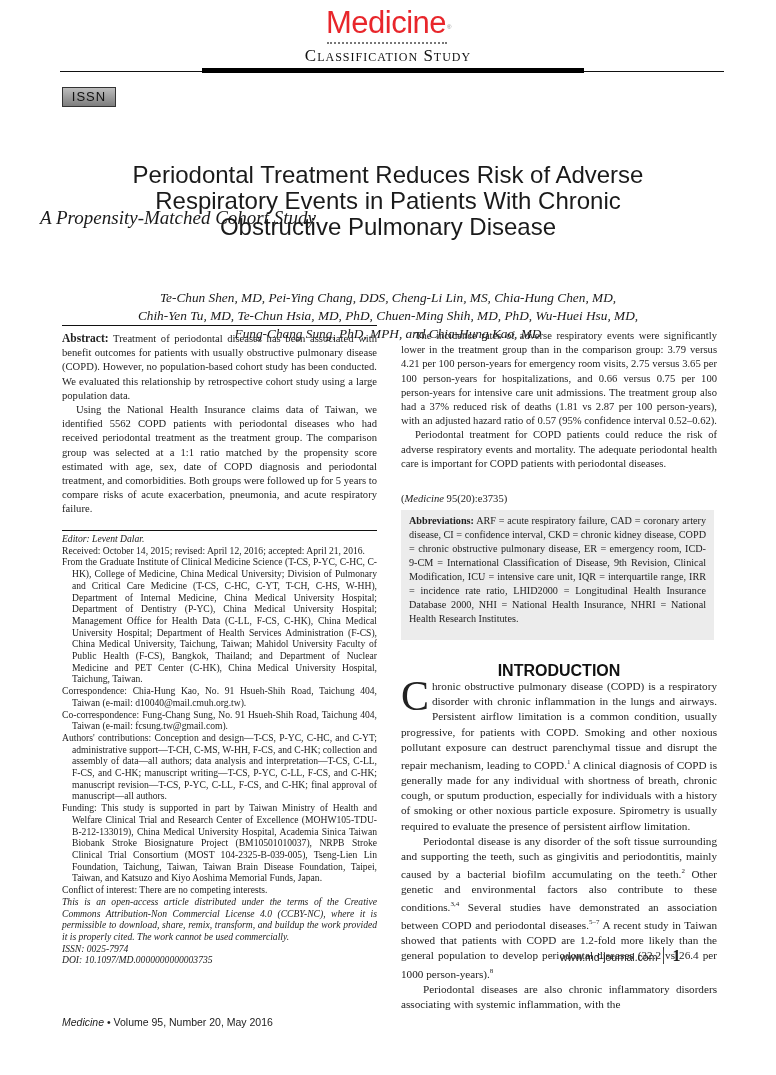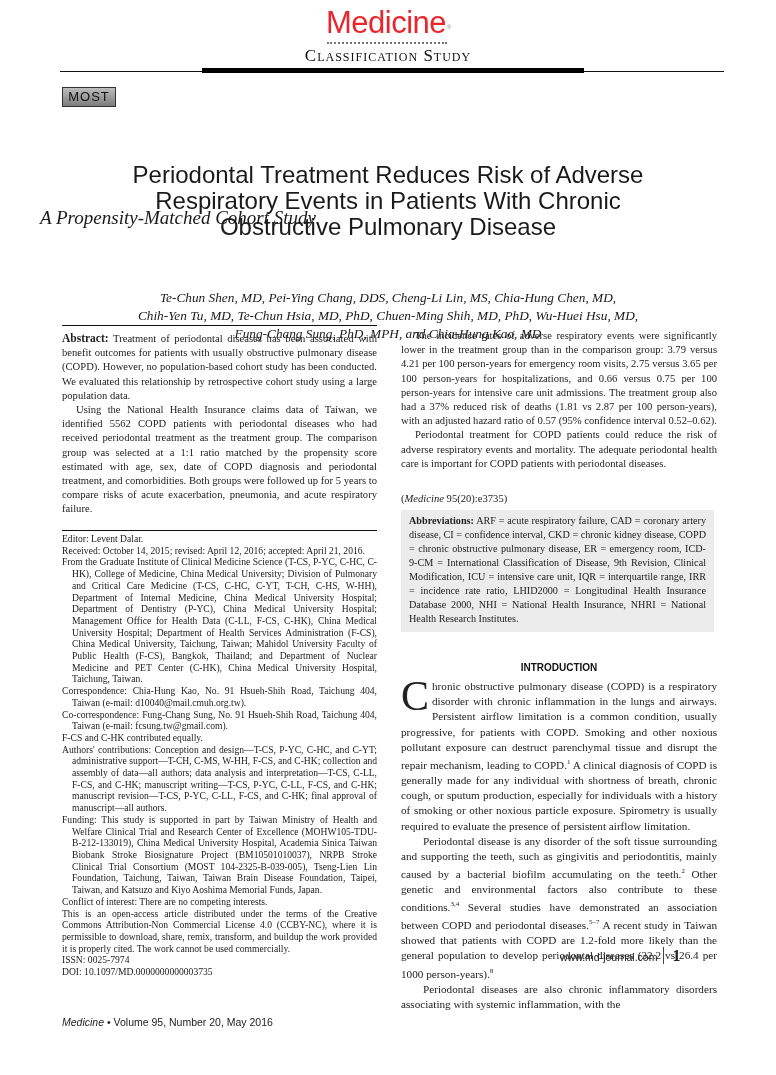--- a/index.html
+++ b/index.html
@@ -16,44 +16,44 @@
   .col-left { left:62px; width:315px; }
   .col-right { left:401px; width:316px; }
   .topline { left:62px; top:325px; width:315px; height:1px; background:#111; }
   .para { font-size:10.6px; line-height:14.2px; text-align:justify; color:#222; }
   .para p { margin:0; }
   .para p.ind { text-indent:14px; }
   .abstract-h { font-weight:bold; font-size:11.5px; }
   .sep { left:62px; top:530px; width:315px; height:1px; background:#111; }
   .notes { font-size:9.6px; line-height:11.7px; color:#222; text-align:justify; }
   .notes p { margin:0; padding-left:10px; text-indent:-10px; }
-  .notes p.flat { padding-left:0; text-indent:0; }
-  .abbr-box { left:401px; top:510px; width:313px; padding:4px 8px 6px 8px; background:#ececec; font-size:10.2px; line-height:14px; text-align:justify; color:#222; box-sizing:border-box; }
+  .notes p.flat { padding-left:0; text-indent:0;font-style:italic; }
+  .abbr-box { left:401px; top:510px; width:313px; padding:4px 8px 14px 8px; background:#ececec; font-size:10.2px; line-height:14px; text-align:justify; color:#222; box-sizing:border-box; }
   .abbr-box b { font-weight:bold; }
-  .intro-h { left:401px; width:316px; top:662px; text-align:center; font-family:"Liberation Sans", sans-serif; font-weight:bold; font-size:10px; color:#111; }
+  .intro-h { left:401px; width:316px; top:662px; text-align:center; font-family:"Liberation Sans", sans-serif; font-weight:bold; font-size:16px; color:#111; }
   .intro { left:401px; width:316px; top:679px; font-size:11.2px; line-height:15.2px; text-align:justify; color:#222; }
   .intro p { margin:0; }
   .intro p.ind { text-indent:22px; }
   .dropcap { float:left; font-size:42px; line-height:32px; margin:1px 3px 0 0; font-family:"Liberation Serif", serif; }
   .intro sup { font-size:7px; }
   .footer-left { left:62px; top:1008px; font-family:Liberation Sans, sans-serif; font-size:10.5px; color:#222;margin-top:8px; }
   .footer-right { left:560px; width:158px; top:947px; text-align:left; font-family:"Liberation Sans", sans-serif; font-size:10.5px; color:#222; }
   .footer-right .pg { font-family:"Liberation Serif", serif; font-weight:bold; font-size:16px; margin-left:6px; padding-left:8px; border-left:1px solid #444; }
   .footer-left i { font-style:italic; }
   .cite { font-size:10.6px; }
 </style>
 </head>
 <body>
 
 <div class="abs logo"><span>Medicine</span><sup>®</sup></div>
 <div class="abs logo-dots"></div>
 <div class="abs section-label">Classification Study</div>
 <div class="abs" style="left:60px; top:71px; width:664px; height:1px; background:#111;"></div>
 <div class="abs" style="left:202px; top:68px; width:382px; height:5px; background:#000;"></div>
-<div class="abs open-badge">MOST</div>
+<div class="abs open-badge">ISSN</div>
 
 <div class="abs title" style="padding:0 58px; box-sizing:border-box;">Periodontal Treatment Reduces Risk of Adverse Respiratory Events in Patients With Chronic Obstructive Pulmonary Disease</div>
 <div class="abs subtitle">A Propensity-Matched Cohort Study</div>
 <div class="abs authors">
   <div>Te-Chun Shen, MD, Pei-Ying Chang, DDS, Cheng-Li Lin, MS, Chia-Hung Chen, MD,</div>
   <div>Chih-Yen Tu, MD, Te-Chun Hsia, MD, PhD, Chuen-Ming Shih, MD, PhD, Wu-Huei Hsu, MD,</div>
   <div>Fung-Chang Sung, PhD, MPH, and Chia-Hung Kao, MD</div>
 </div>
 
 <div class="abs topline"></div>
@@ -72,21 +72,20 @@
   <b>Abbreviations:</b><span> ARF = acute respiratory failure, CAD = coronary artery disease, CI = confidence interval, CKD = chronic kidney disease, COPD = chronic obstructive pulmonary disease, ER = emergency room, ICD-9-CM = International Classification of Disease, 9th Revision, Clinical Modification, ICU = intensive care unit, IQR = interquartile range, IRR = incidence rate ratio, LHID2000 = Longitudinal Health Insurance Database 2000, NHI = National Health Insurance, NHRI = National Health Research Institutes.</span>
 </div>
 
 <div class="abs sep"></div>
 <div class="abs col-left notes" style="top:533px;">
   <p class="flat">Editor: Levent Dalar.</p>
   <p>Received: October 14, 2015; revised: April 12, 2016; accepted: April 21, 2016.</p>
   <p>From the Graduate Institute of Clinical Medicine Science (T-CS, P-YC, C-HC, C-HK), College of Medicine, China Medical University; Division of Pulmonary and Critical Care Medicine (T-CS, C-HC, C-YT, T-CH, C-HS, W-HH), Department of Internal Medicine, China Medical University Hospital; Department of Dentistry (P-YC), China Medical University Hospital; Management Office for Health Data (C-LL, F-CS, C-HK), China Medical University Hospital; Department of Health Services Administration (F-CS), China Medical University, Taichung, Taiwan; Mahidol University Faculty of Public Health (F-CS), Bangkok, Thailand; and Department of Nuclear Medicine and PET Center (C-HK), China Medical University Hospital, Taichung, Taiwan.</p>
   <p>Correspondence: Chia-Hung Kao, No. 91 Hsueh-Shih Road, Taichung 404, Taiwan (e-mail: d10040@mail.cmuh.org.tw).</p>
   <p>Co-correspondence: Fung-Chang Sung, No. 91 Hsueh-Shih Road, Taichung 404, Taiwan (e-mail: fcsung.tw@gmail.com).</p>
-  <p>F-CS and C-HK contributed equally.</p>
   <p>Authors' contributions: Conception and design—T-CS, P-YC, C-HC, and C-YT; administrative support—T-CH, C-MS, W-HH, F-CS, and C-HK; collection and assembly of data—all authors; data analysis and interpretation—T-CS, C-LL, F-CS, and C-HK; manuscript writing—T-CS, P-YC, C-LL, F-CS, and C-HK; manuscript revision—T-CS, P-YC, C-LL, F-CS, and C-HK; final approval of manuscript—all authors.</p>
   <p>Funding: This study is supported in part by Taiwan Ministry of Health and Welfare Clinical Trial and Research Center of Excellence (MOHW105-TDU-B-212-133019), China Medical University Hospital, Academia Sinica Taiwan Biobank Stroke Biosignature Project (BM10501010037), NRPB Stroke Clinical Trial Consortium (MOST 104-2325-B-039-005), Tseng-Lien Lin Foundation, Taichung, Taiwan, Taiwan Brain Disease Foundation, Taipei, Taiwan, and Katsuzo and Kiyo Aoshima Memorial Funds, Japan.</p>
   <p>Conflict of interest: There are no competing interests.</p>
   <p class="flat">This is an open-access article distributed under the terms of the Creative Commons Attribution-Non Commercial License 4.0 (CCBY-NC), where it is permissible to download, share, remix, transform, and buildup the work provided it is properly cited. The work cannot be used commercially.</p>
   <p class="flat">ISSN: 0025-7974</p>
   <p class="flat">DOI: 10.1097/MD.0000000000003735</p>
 </div>
 
 <div class="abs intro-h">INTRODUCTION</div>
 <div class="abs intro">

